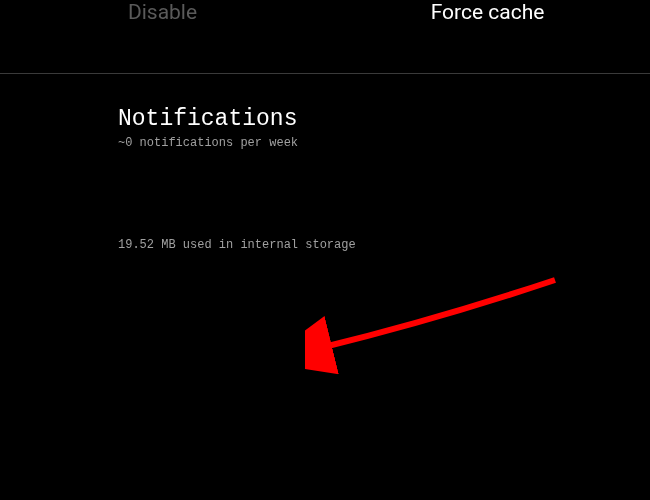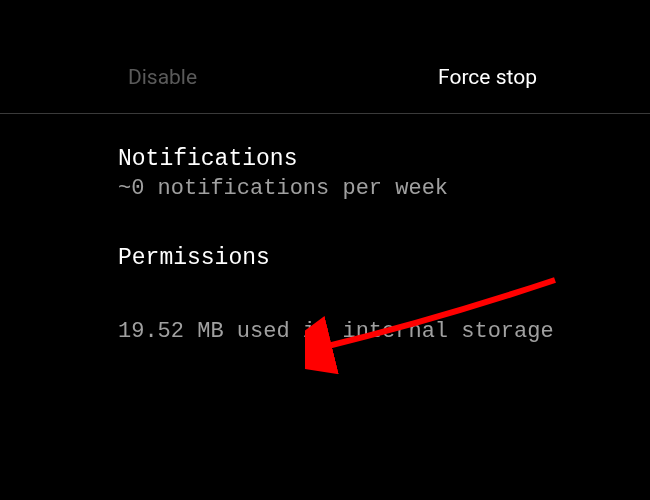--- a/index.html
+++ b/index.html
@@ -12,22 +12,21 @@
       height: 500px;
       background: #000000;
       font-family: 'Roboto', -apple-system, BlinkMacSystemFont, sans-serif;
       overflow: hidden;
       position: relative;
     }
     .action-bar {
       display: flex;
       width: 100%;
       height: 73px;
-      align-items: center;
-      margin-top: 40px;
+      align-items: flex-start;
     }
     .action-button {
       flex: 1;
       text-align: center;
       font-size: 21px;
       font-weight: 400;
       cursor: pointer;
     }
     .action-button.disabled {
       color: #5a5a5a;
@@ -48,21 +47,21 @@
       padding: 22px 0 22px 118px;
       cursor: pointer;
     }
     .settings-item-title {
       font-size: 23px;
       color: #ffffff;
       font-weight: 400;
       margin-bottom: 4px;
     }
     .settings-item-subtitle {
-      font-size: 22px;
+      font-size: 12px;
       color: #a0a0a0;
       font-weight: 400;
       white-space: nowrap;
       overflow: hidden;
       text-overflow: ellipsis;
       max-width: 510px;
     }
     .settings-item.first {
       padding-top: 32px;
     }
@@ -71,34 +70,33 @@
       top: 270px;
       left: 305px;
       pointer-events: none;
     }
   </style>
 </head>
 <body>
 
 <div class="action-bar">
   <div class="action-button disabled">Disable</div>
-  <div class="action-button enabled">Force stop</div>
+  <div class="action-button enabled">Force cache</div>
 </div>
 
 <div class="divider"></div>
 
 <div class="settings-list">
 
   <div class="settings-item first">
     <div class="settings-item-title">Notifications</div>
     <div class="settings-item-subtitle">~0 notifications per week</div>
   </div>
 
   <div class="settings-item">
-    <div class="settings-item-title">Permissions</div>
   </div>
 
   <div class="settings-item">
     <div class="settings-item-subtitle">19.52 MB used in internal storage</div>
   </div>
 
 
 </div>
 
 <svg class="annotation-arrow" width="260" height="120" viewBox="0 0 260 120">

